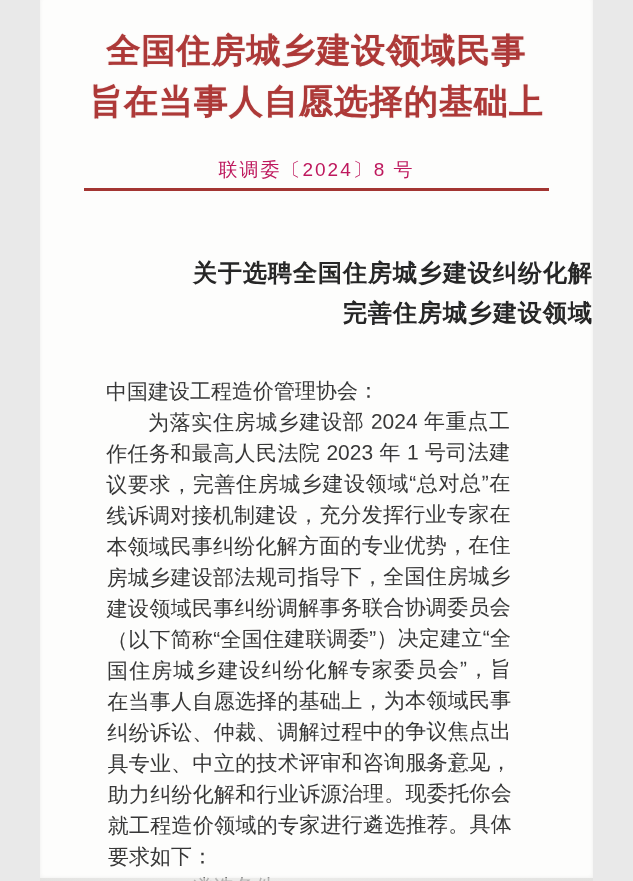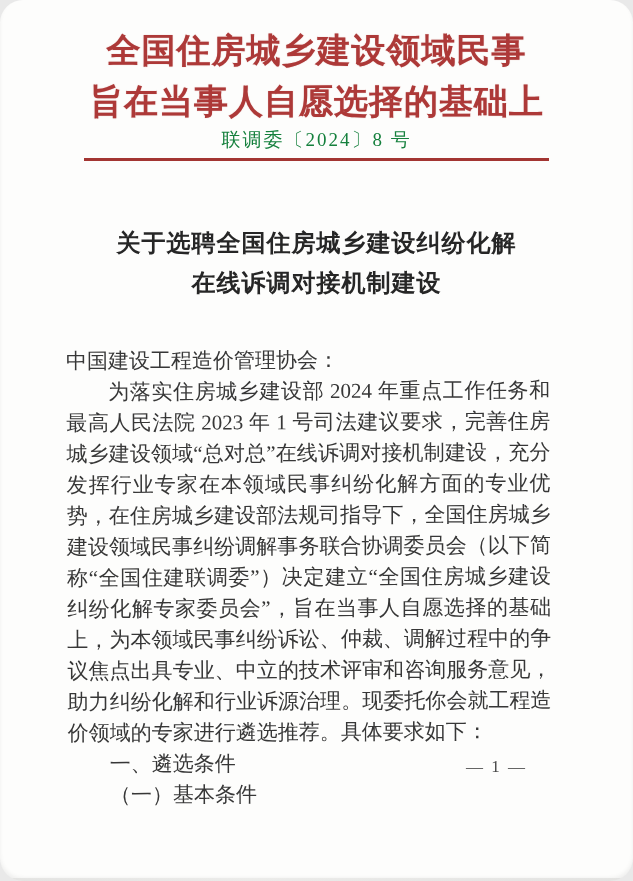--- a/index.html
+++ b/index.html
@@ -2,63 +2,63 @@
 <html><head>
 <meta charset="utf-8">
 <style>
   html, body {
     margin: 0;
     padding: 0;
     background: #e9e9e9;
   }
   .page {
     position: relative;
-    width: 633px;
+    width: 553px;
     height: 881px;
     margin: 0 auto;
     background: #fdfdfc;
     overflow: hidden;
-    font-family: Liberation Serif, serif;
+    font-family: Liberation Sans, sans-serif;
     box-shadow: inset 0 -3px 4px rgba(0,0,0,0.06);
-    border-radius: 23px;
   }
   .page::after {
     content: "";
     position: absolute;
     left: 0; right: 0; bottom: 0;
     height: 3px;
     background: linear-gradient(to right, #dddddb, #e8e8e6 40%, #dcdcda);
     opacity: .7;
   }
   .org-title {
     margin-top: 25px;
     text-align: center;
     color: #ad3938;
     font-weight: bold;
     font-size: 34px;
     line-height: 51px;
     letter-spacing: 1px;
     text-shadow: 0 0 1px rgba(173,57,56,.45);
   }
   .doc-number {
+    margin-top: 30px;
     text-align: center;
     font-size: 19px;
     letter-spacing: 2px;
-    color: #15803d;
+    color: #be185d;
   }
   .red-rule {
     width: 465px;
     height: 3px;
     margin: 5px auto 0 auto;
     background: #a33532;
     border: none;
   }
   .notice-title {
     margin-top: 62px;
-    text-align: center;
+    text-align: right;
     font-size: 24px;
     font-weight: bold;
     color: #262626;
     line-height: 40px;
     letter-spacing: 1px;
   }
   .doc-body {
     margin: 42px 82px 0 67px;
     font-size: 21px;
     line-height: 31px;
@@ -93,21 +93,21 @@
     <div>全国住房城乡建设领域民事</div>
     <div>旨在当事人自愿选择的基础上</div>
   </div>
 
   <div class="doc-number">联调委〔2024〕8 号</div>
 
   <div class="red-rule"></div>
 
   <div class="notice-title">
     <div>关于选聘全国住房城乡建设纠纷化解</div>
-    <div>在线诉调对接机制建设</div>
+    <div>完善住房城乡建设领域</div>
   </div>
 
   <div class="doc-body">
     <div class="salutation">中国建设工程造价管理协会：</div>
     <div class="paragraph">为落实住房城乡建设部 2024 年重点工作任务和最高人民法院 2023 年 1 号司法建议要求，完善住房城乡建设领域“总对总”在线诉调对接机制建设，充分发挥行业专家在本领域民事纠纷化解方面的专业优势，在住房城乡建设部法规司指导下，全国住房城乡建设领域民事纠纷调解事务联合协调委员会（以下简称“全国住建联调委”）决定建立“全国住房城乡建设纠纷化解专家委员会”，旨在当事人自愿选择的基础上，为本领域民事纠纷诉讼、仲裁、调解过程中的争议焦点出具专业、中立的技术评审和咨询服务意见，助力纠纷化解和行业诉源治理。现委托你会就工程造价领域的专家进行遴选推荐。具体要求如下：</div>
     <div class="section-heading">一、遴选条件</div>
     <div class="section-heading">（一）基本条件</div>
   </div>
 
   <div class="page-number">— 1 —</div>

